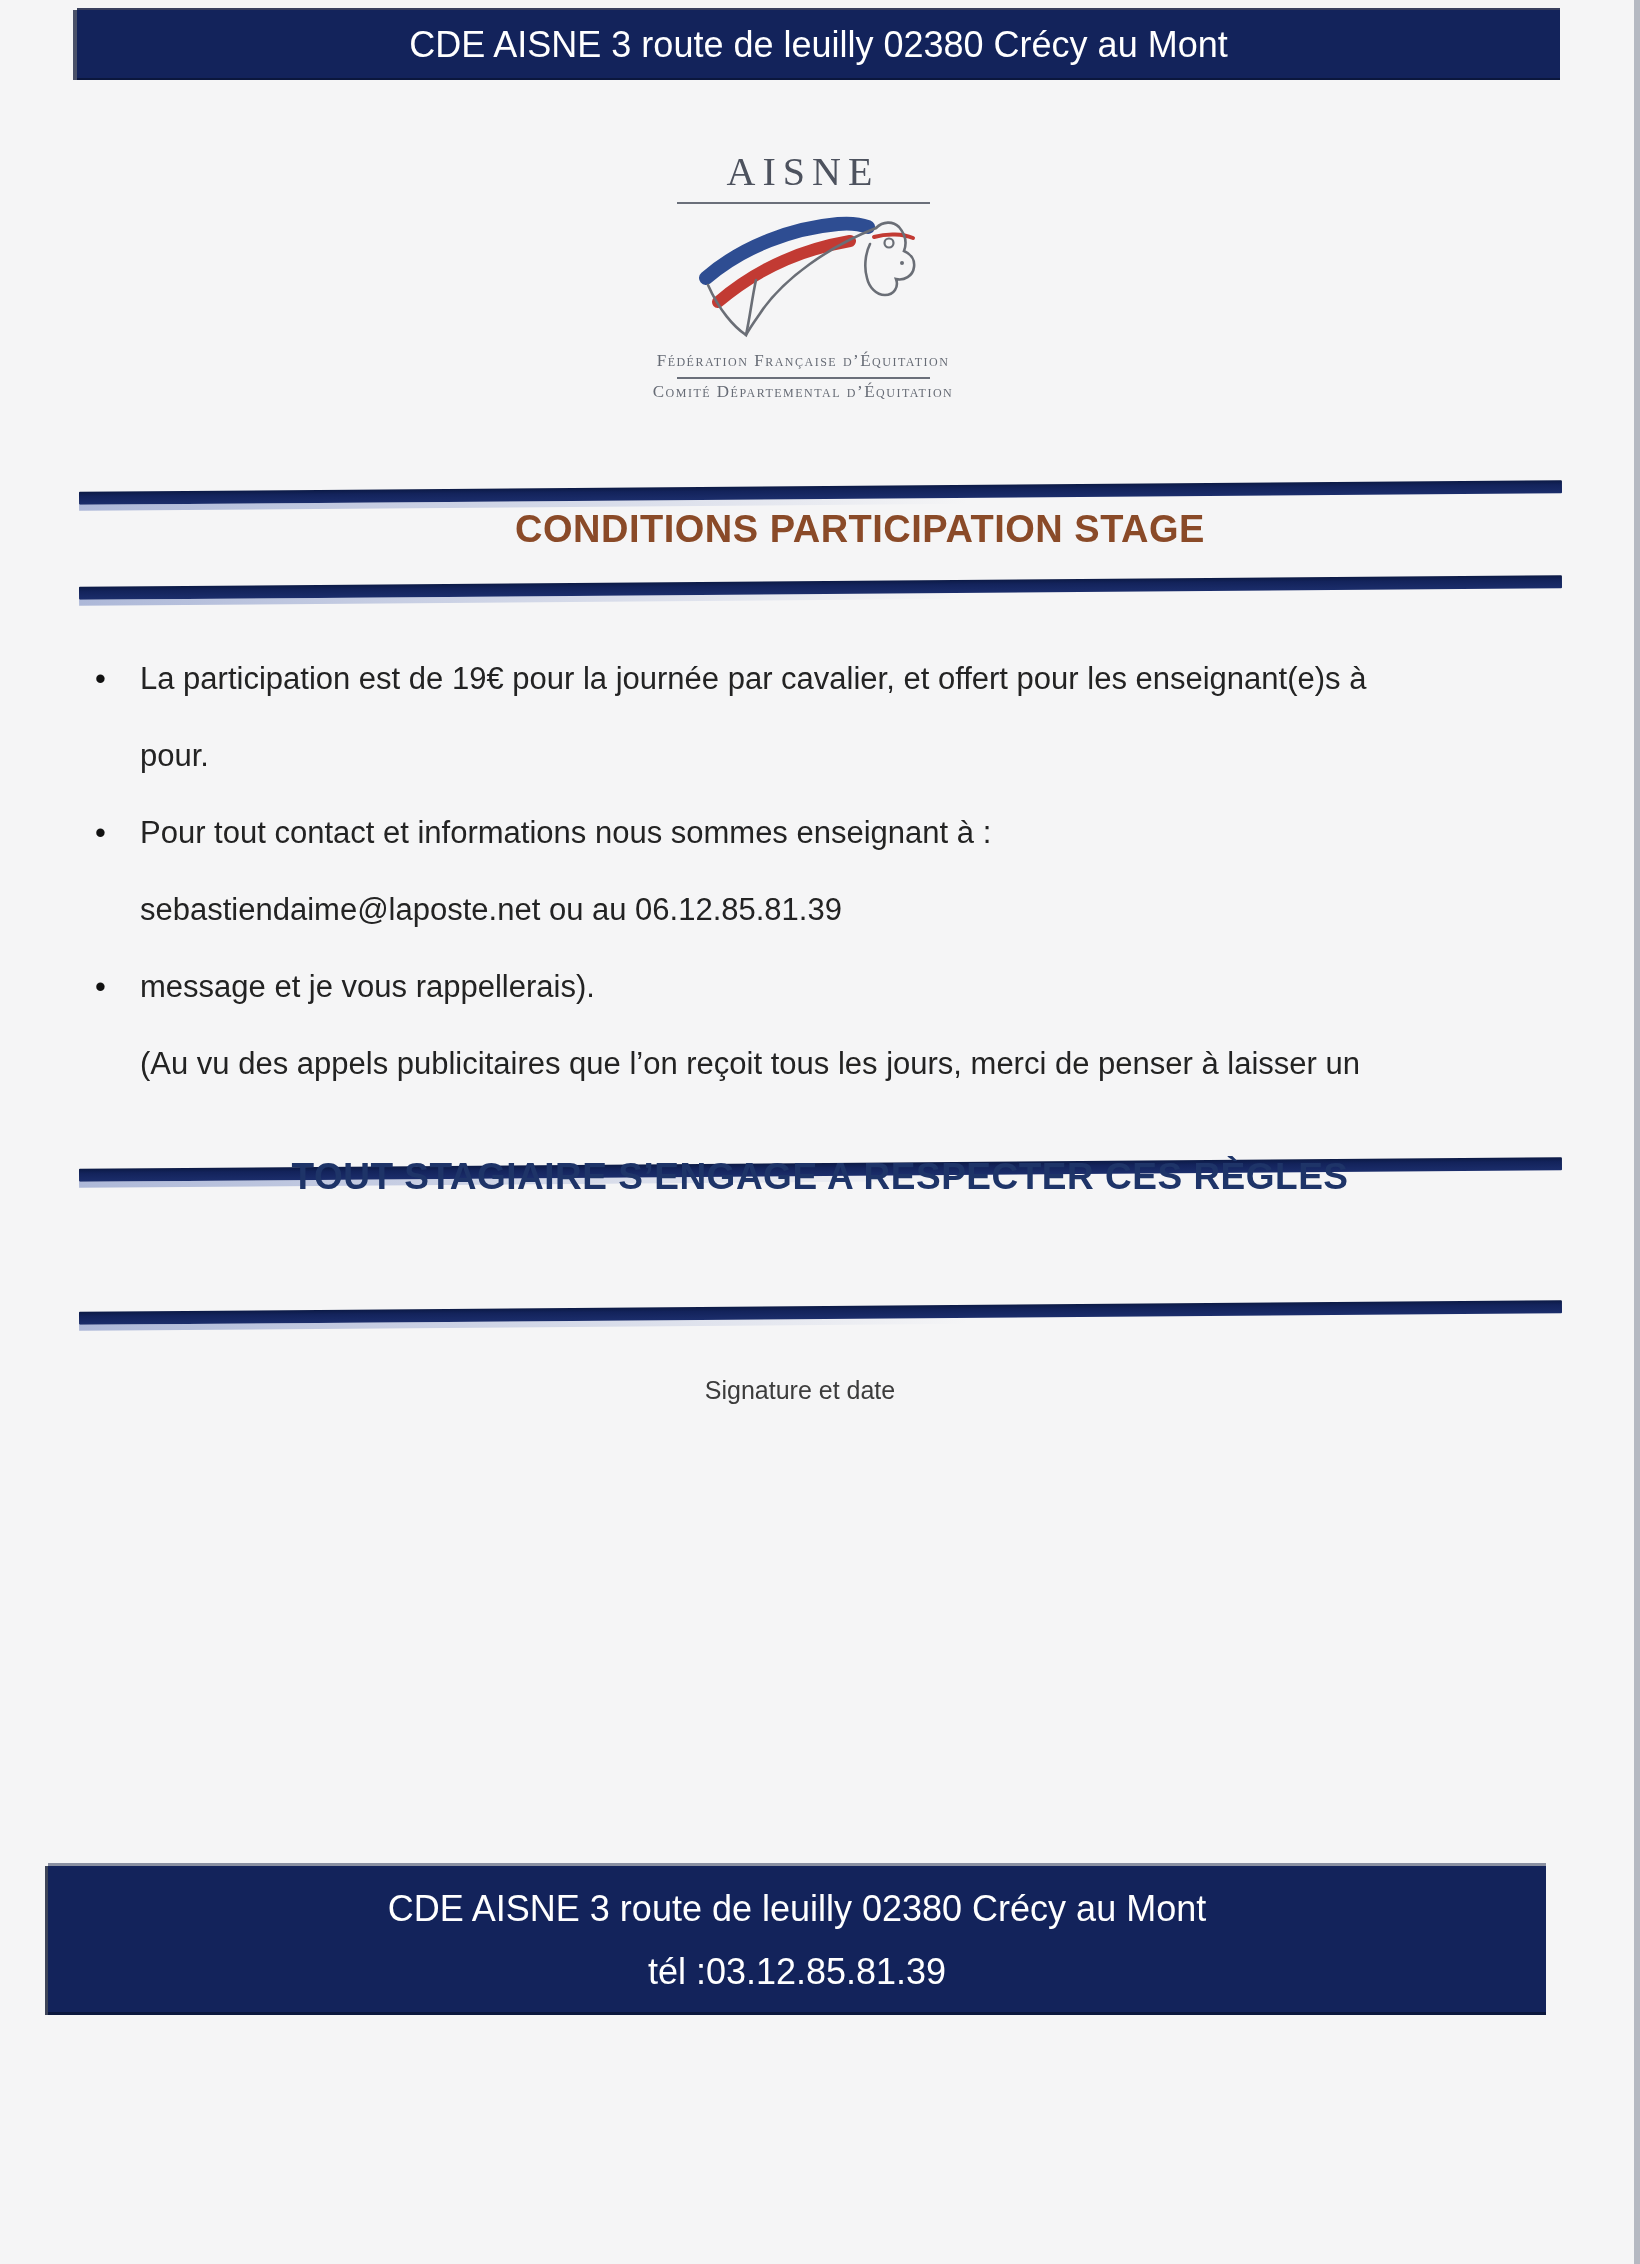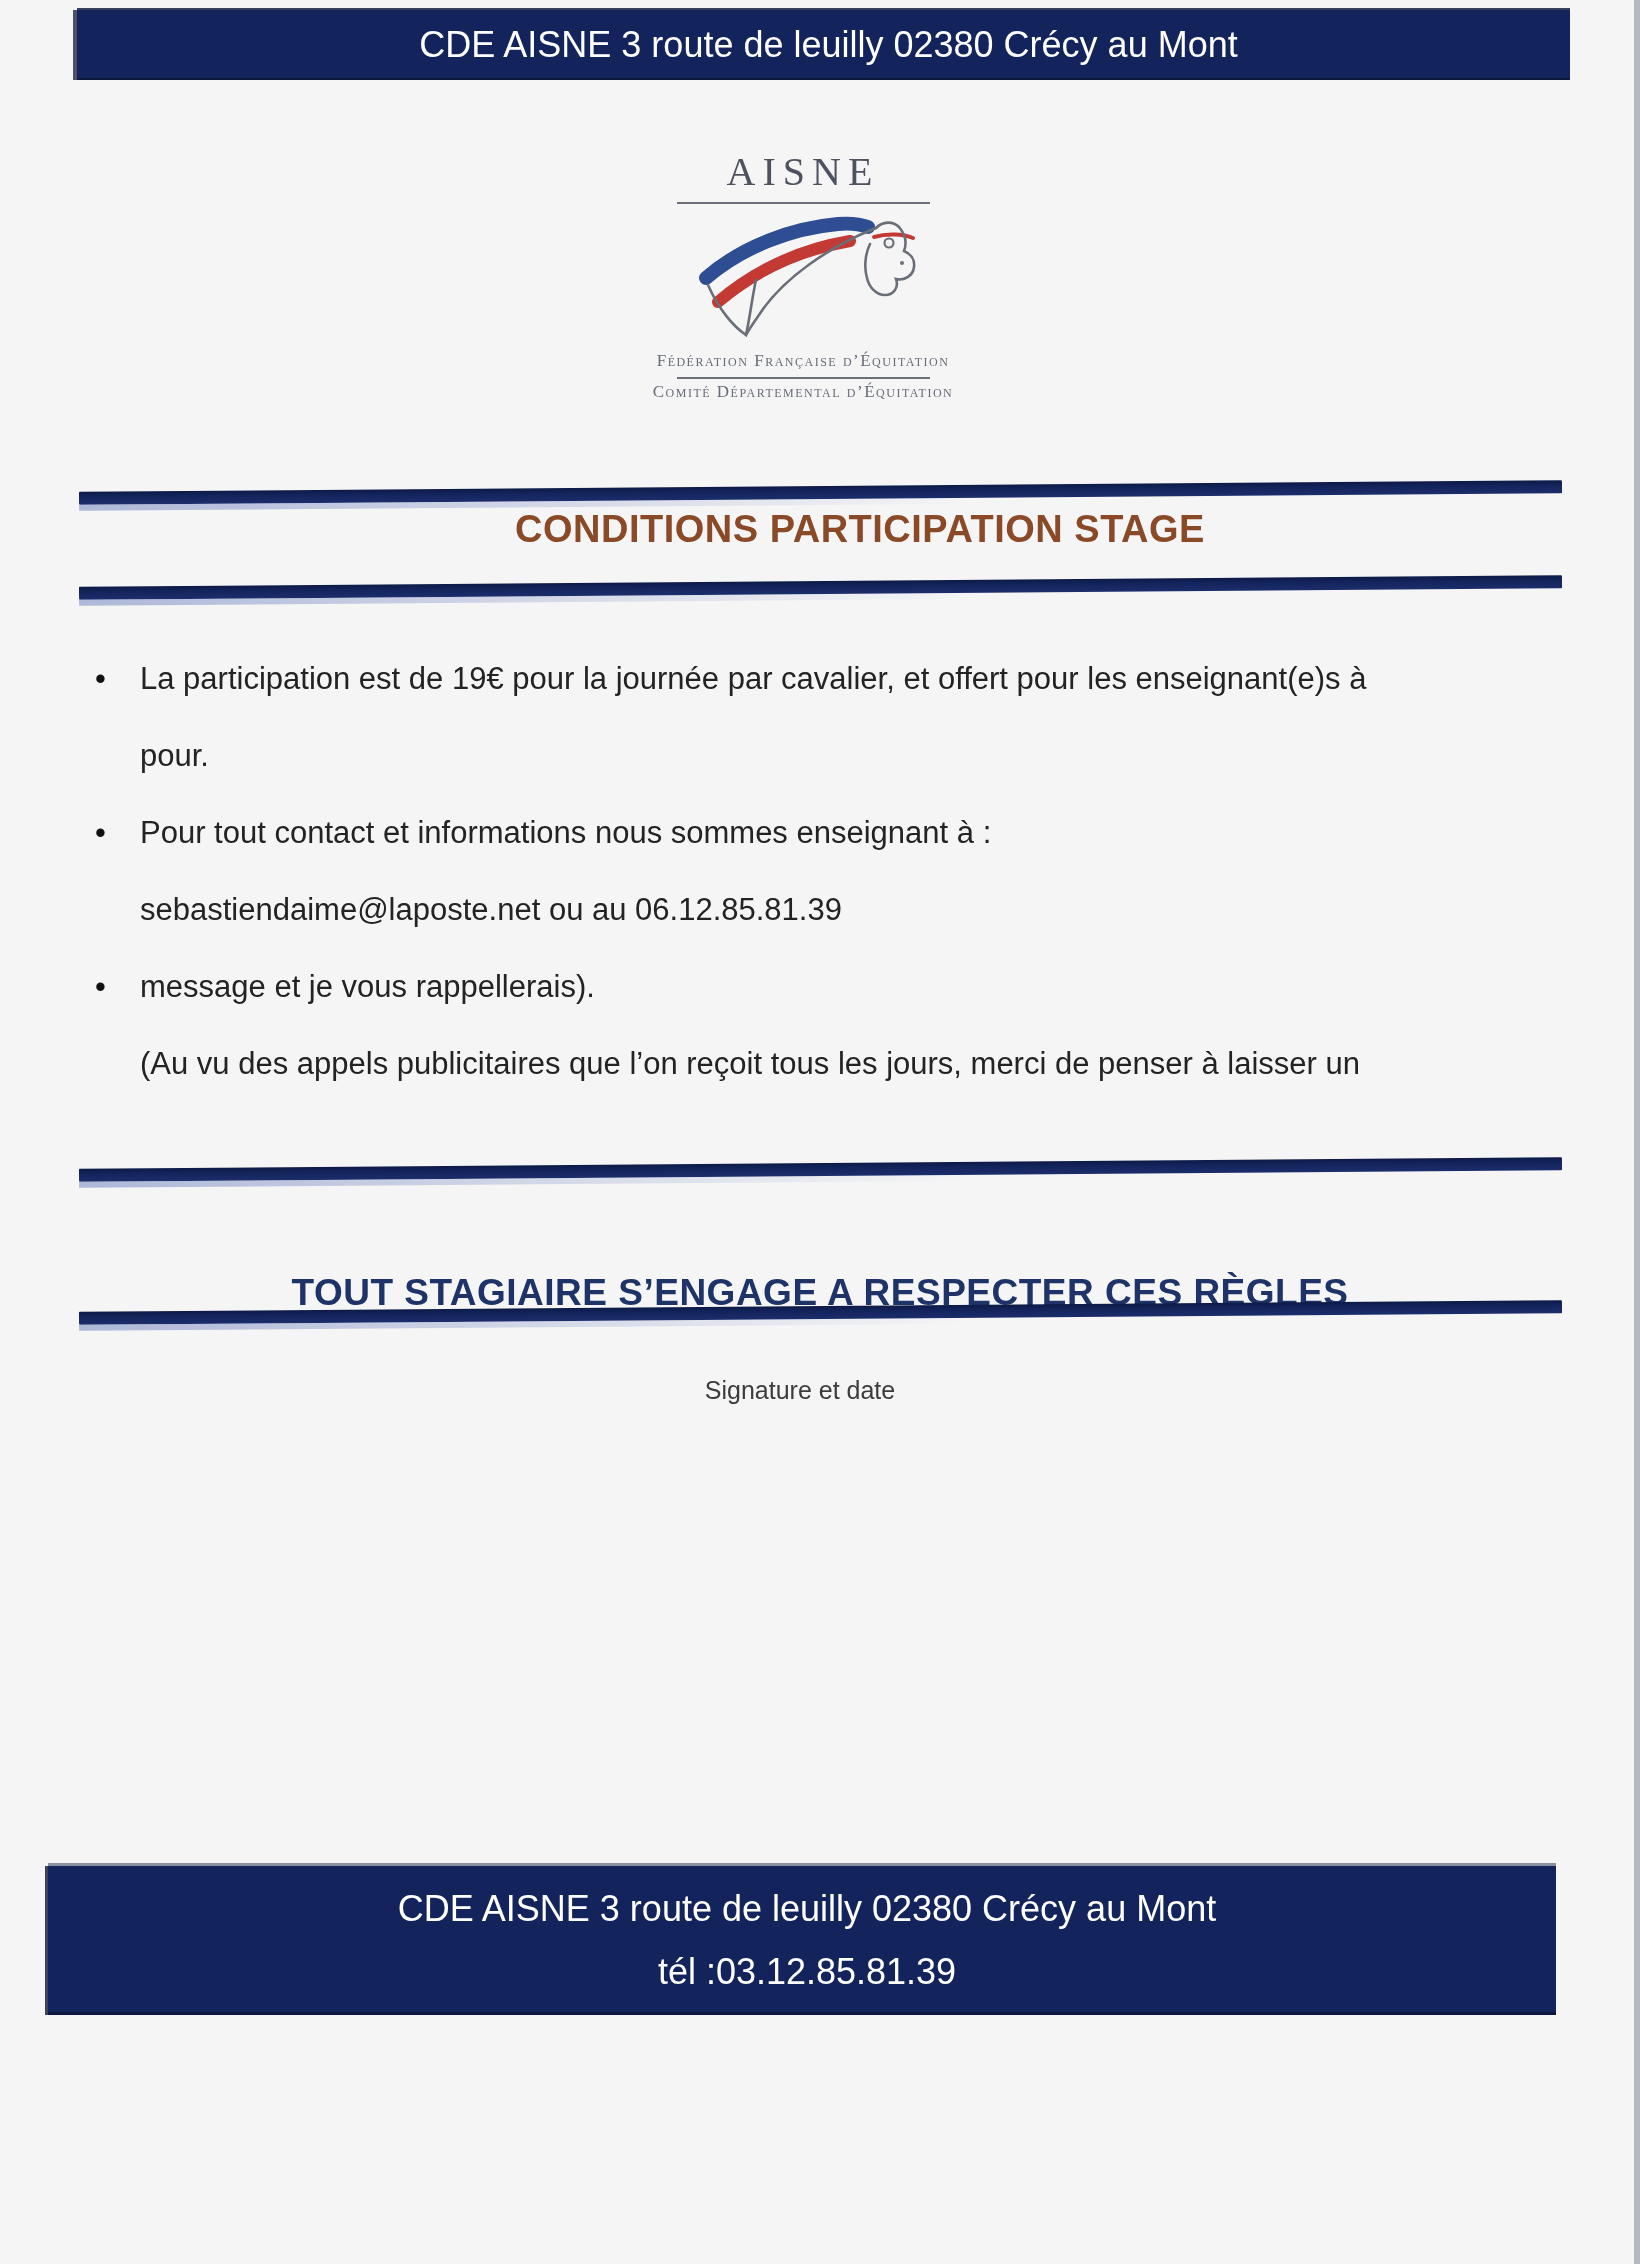--- a/index.html
+++ b/index.html
@@ -10,21 +10,20 @@
     overflow:hidden;
     font-family:"Liberation Sans",sans-serif;
     color:var(--text,#222222);
   }
   
   .banner{
     position:absolute;
     background:var(--navy,#13235b);
     color:#ffffff;
     text-align:center;
-    padding-left:10px;
   }
   .banner-top{
     left:77px;top:10px;width:1483px;height:70px;
     line-height:70px;font-size:36px;
     box-shadow:-4px 0 0 #4a5169, 0 -2px 0 #39405e, inset 0 -2px 0 #0b173d;
   }
   .banner-bottom{
     left:48px;top:1866px;width:1498px;height:149px;
     display:flex;flex-direction:column;justify-content:space-evenly;align-items:center;
     font-size:36px;
@@ -63,21 +62,21 @@
     background:linear-gradient(90deg,rgba(125,143,196,.6),rgba(125,143,196,0));
   }
   .d1{top:486px;} .d2{top:581px;} .d3{top:1163px;} .d4{top:1306px;}
   
   .title-conditions{
     position:absolute;top:508px;left:0;width:100%;margin:0;
     text-align:center;font-size:38px;font-weight:bold;
     color:var(--brown,#8a4a28);letter-spacing:.5px;padding-left:40px;
   }
   .title-engagement{
-    position:absolute;top:1272px;left:0;width:100%;margin:0;
+    position:absolute;top:1156px;left:0;width:100%;margin:0;
     text-align:center;font-size:37px;font-weight:bold;
     color:var(--heading-navy,#1e3468);letter-spacing:.5px;
   }
   
   .bullets{
     position:absolute;left:80px;top:640px;width:1500px;
     font-size:31px;color:#232323;
   }
   .bullet-item{position:relative;padding-left:60px;}
   .bullet-marker{

